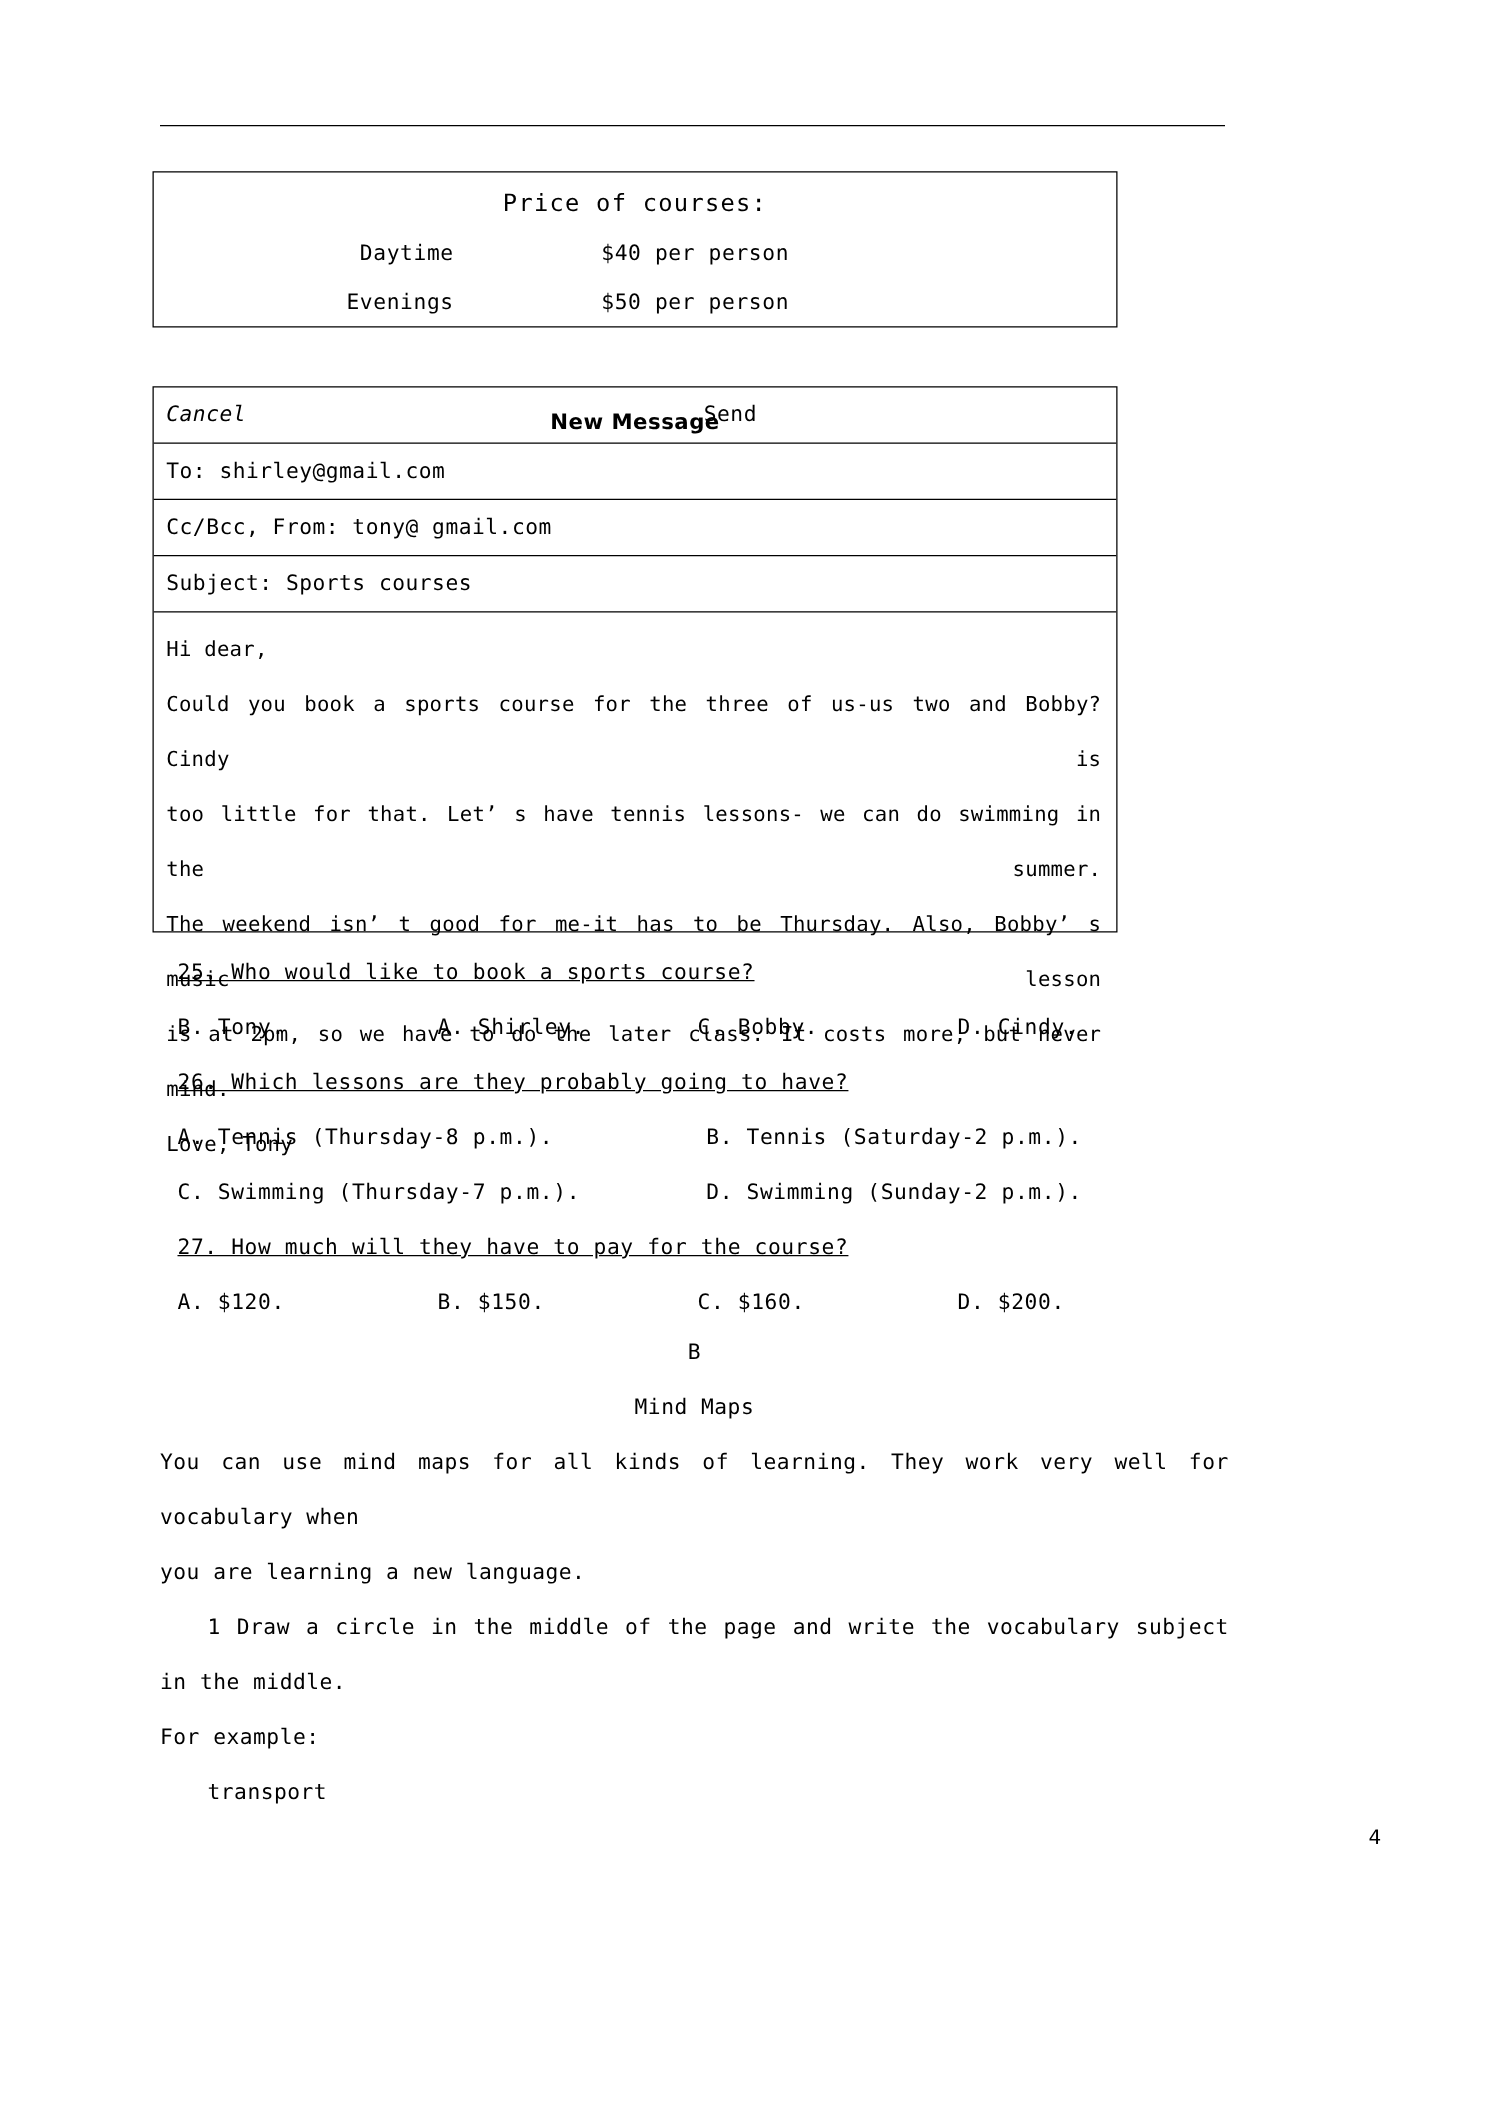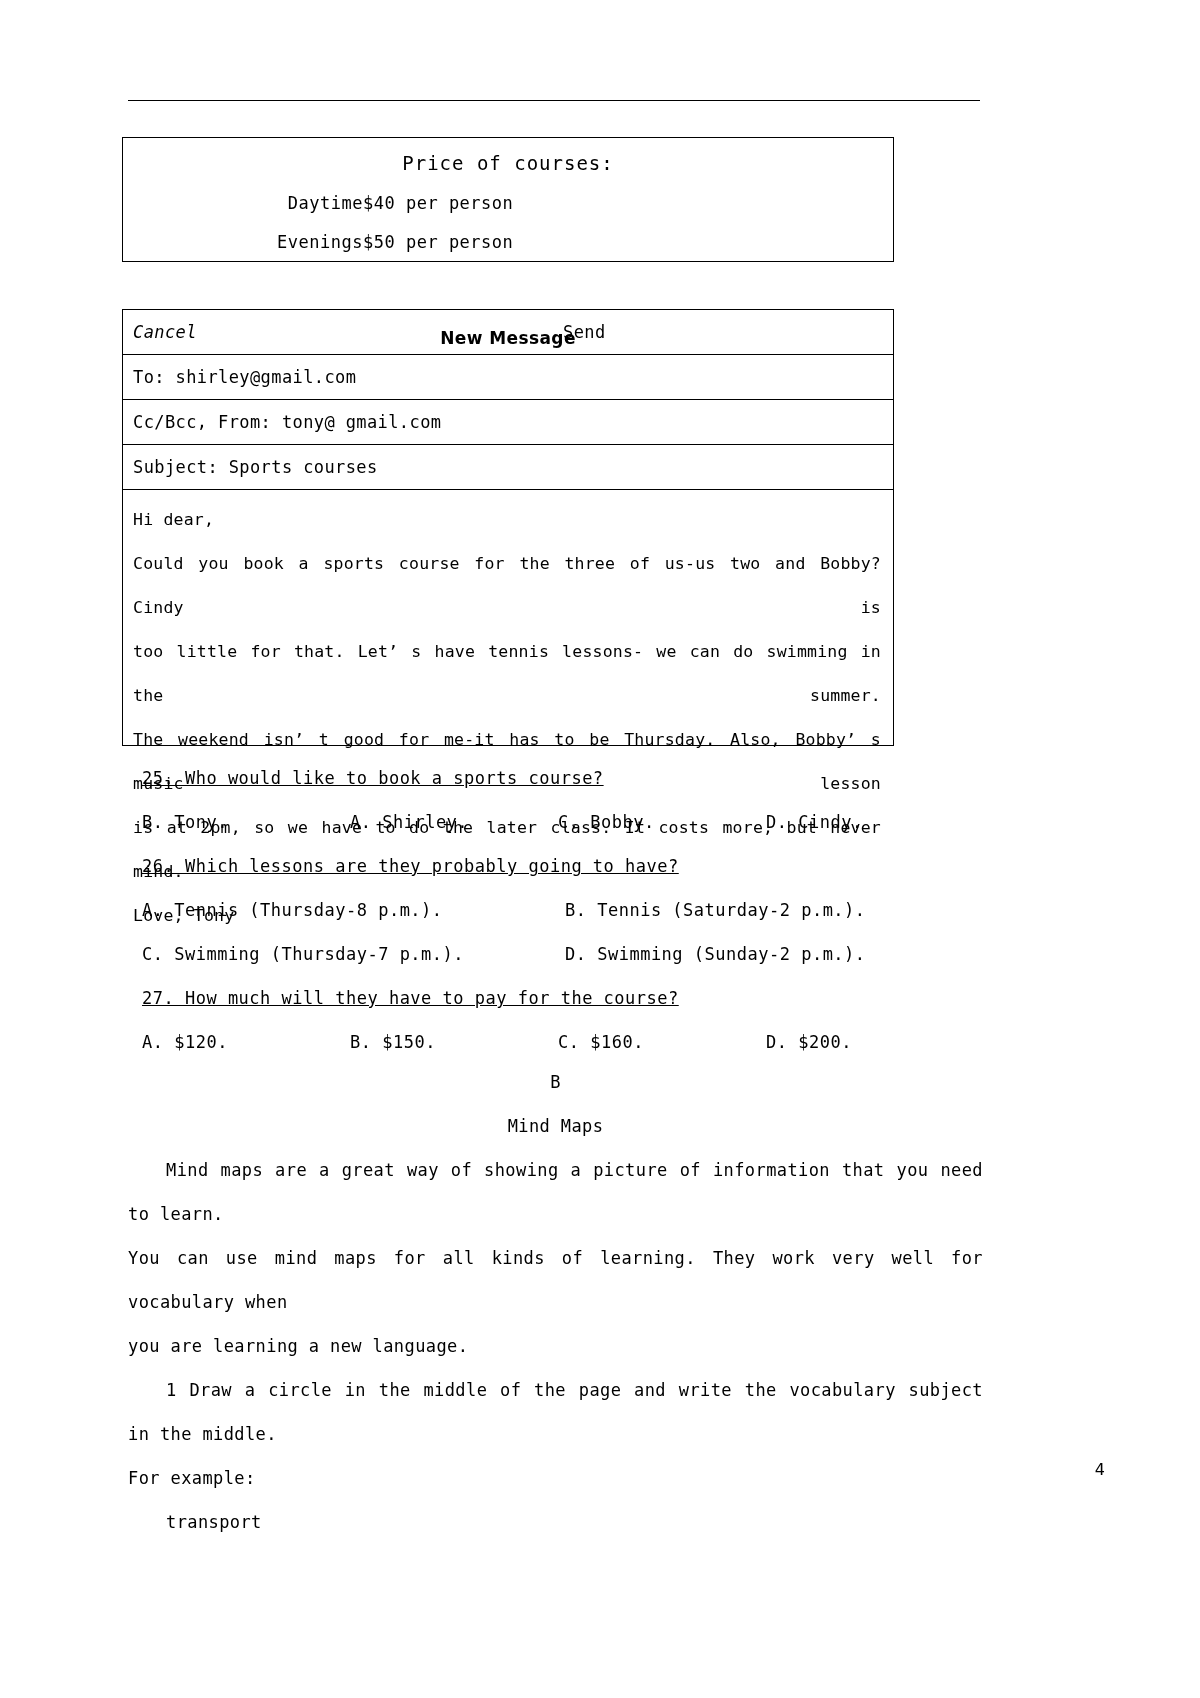--- a/index.html
+++ b/index.html
@@ -46,21 +46,21 @@
     margin-top: 14px;
     letter-spacing: 1px;
   }
   .price-row {
     display: flex;
     font-size: 17px;
     margin-top: 19px;
     letter-spacing: 0.5px;
   }
   .price-row .label { width: 240px; text-align: right; }
-  .price-row .value { }
+  .price-row .value { margin-left: 118px; }
 
   
   .mail-box {
     position: absolute;
     left: 122px;
     top: 309px;
     width: 772px;
     height: 437px;
     border: 1.3px solid #000;
     box-sizing: border-box;
@@ -214,21 +214,20 @@
       <div>A. $120.</div>
       <div>B. $150.</div>
       <div>C. $160.</div>
       <div>D. $200.</div>
     </div>
   </div>
 
   <div class="secB">
     <div class="center">B</div>
     <div class="center">Mind Maps</div>
-    <div class="para indent">Mind maps are a great way of showing a picture of information that you need to learn.</div>
     <div class="para">You can use mind maps for all kinds of learning. They work very well for vocabulary when</div>
     <div class="para">you are learning a new language.</div>
     <div class="para indent">1 Draw a circle in the middle of the page and write the vocabulary subject in the middle.</div>
     <div class="para">For example:</div>
     <div class="para indent">transport</div>
   </div>
 
   <div class="page-no">4</div>
 
 </div>

